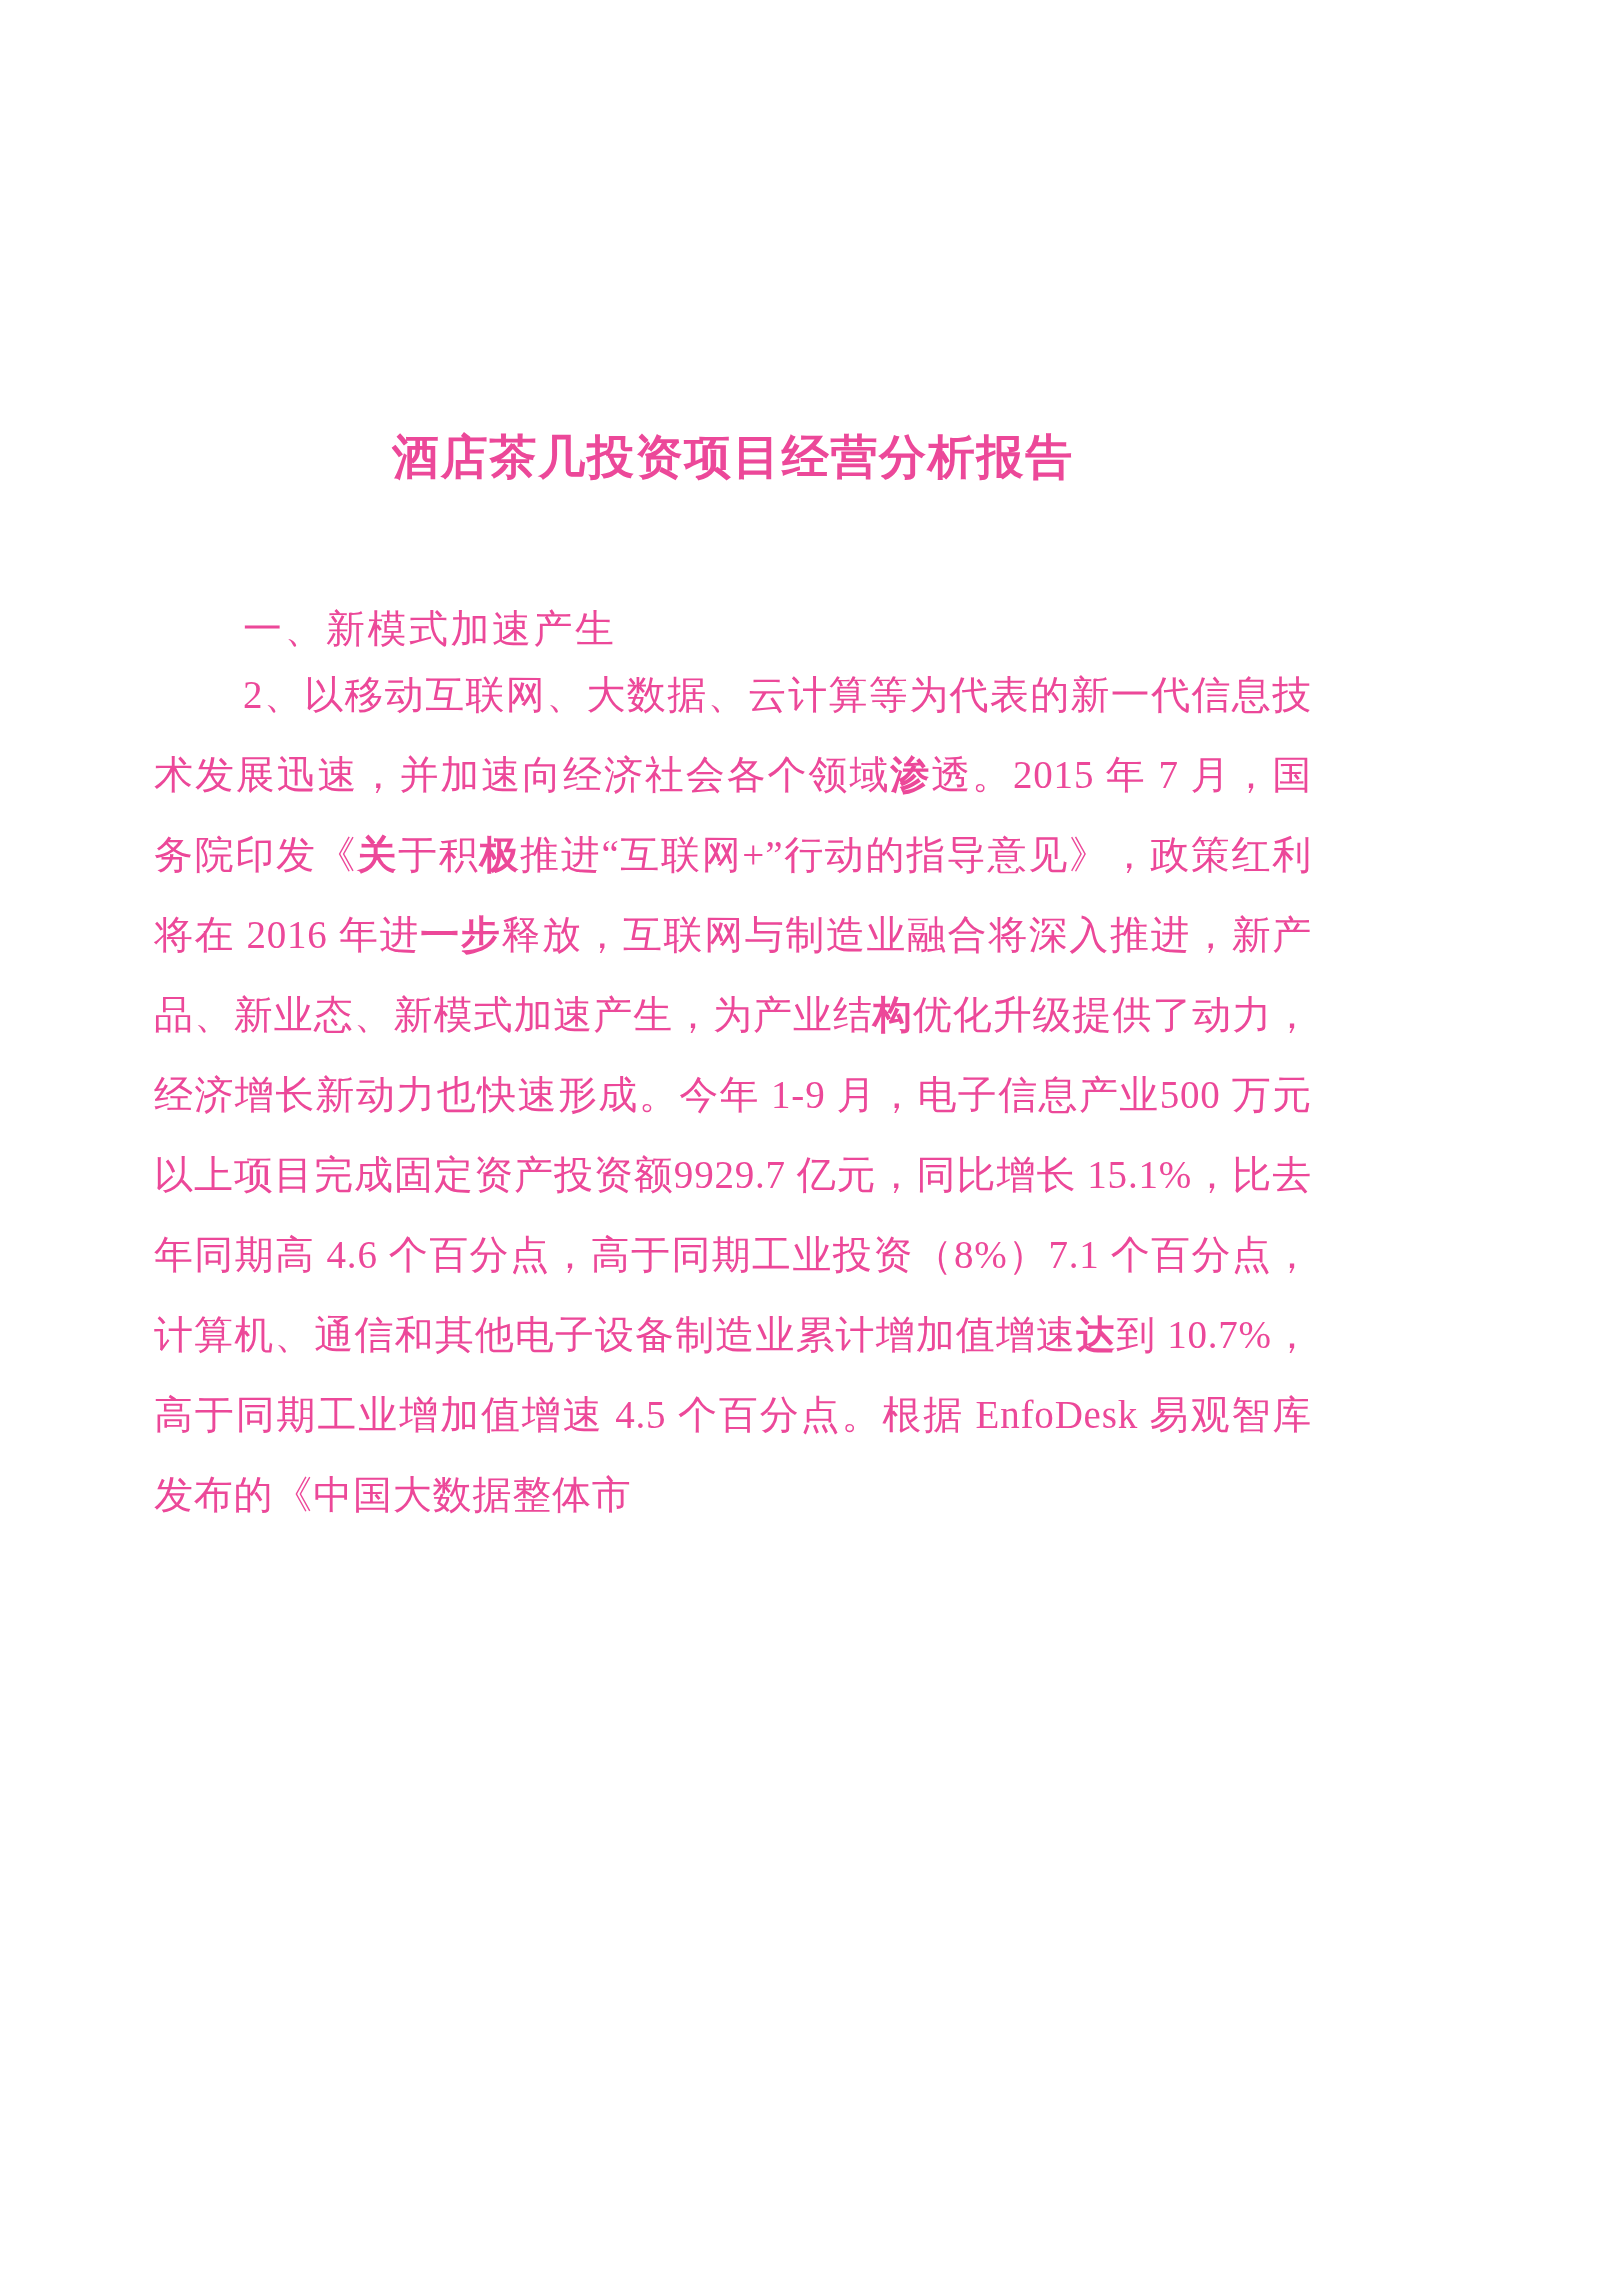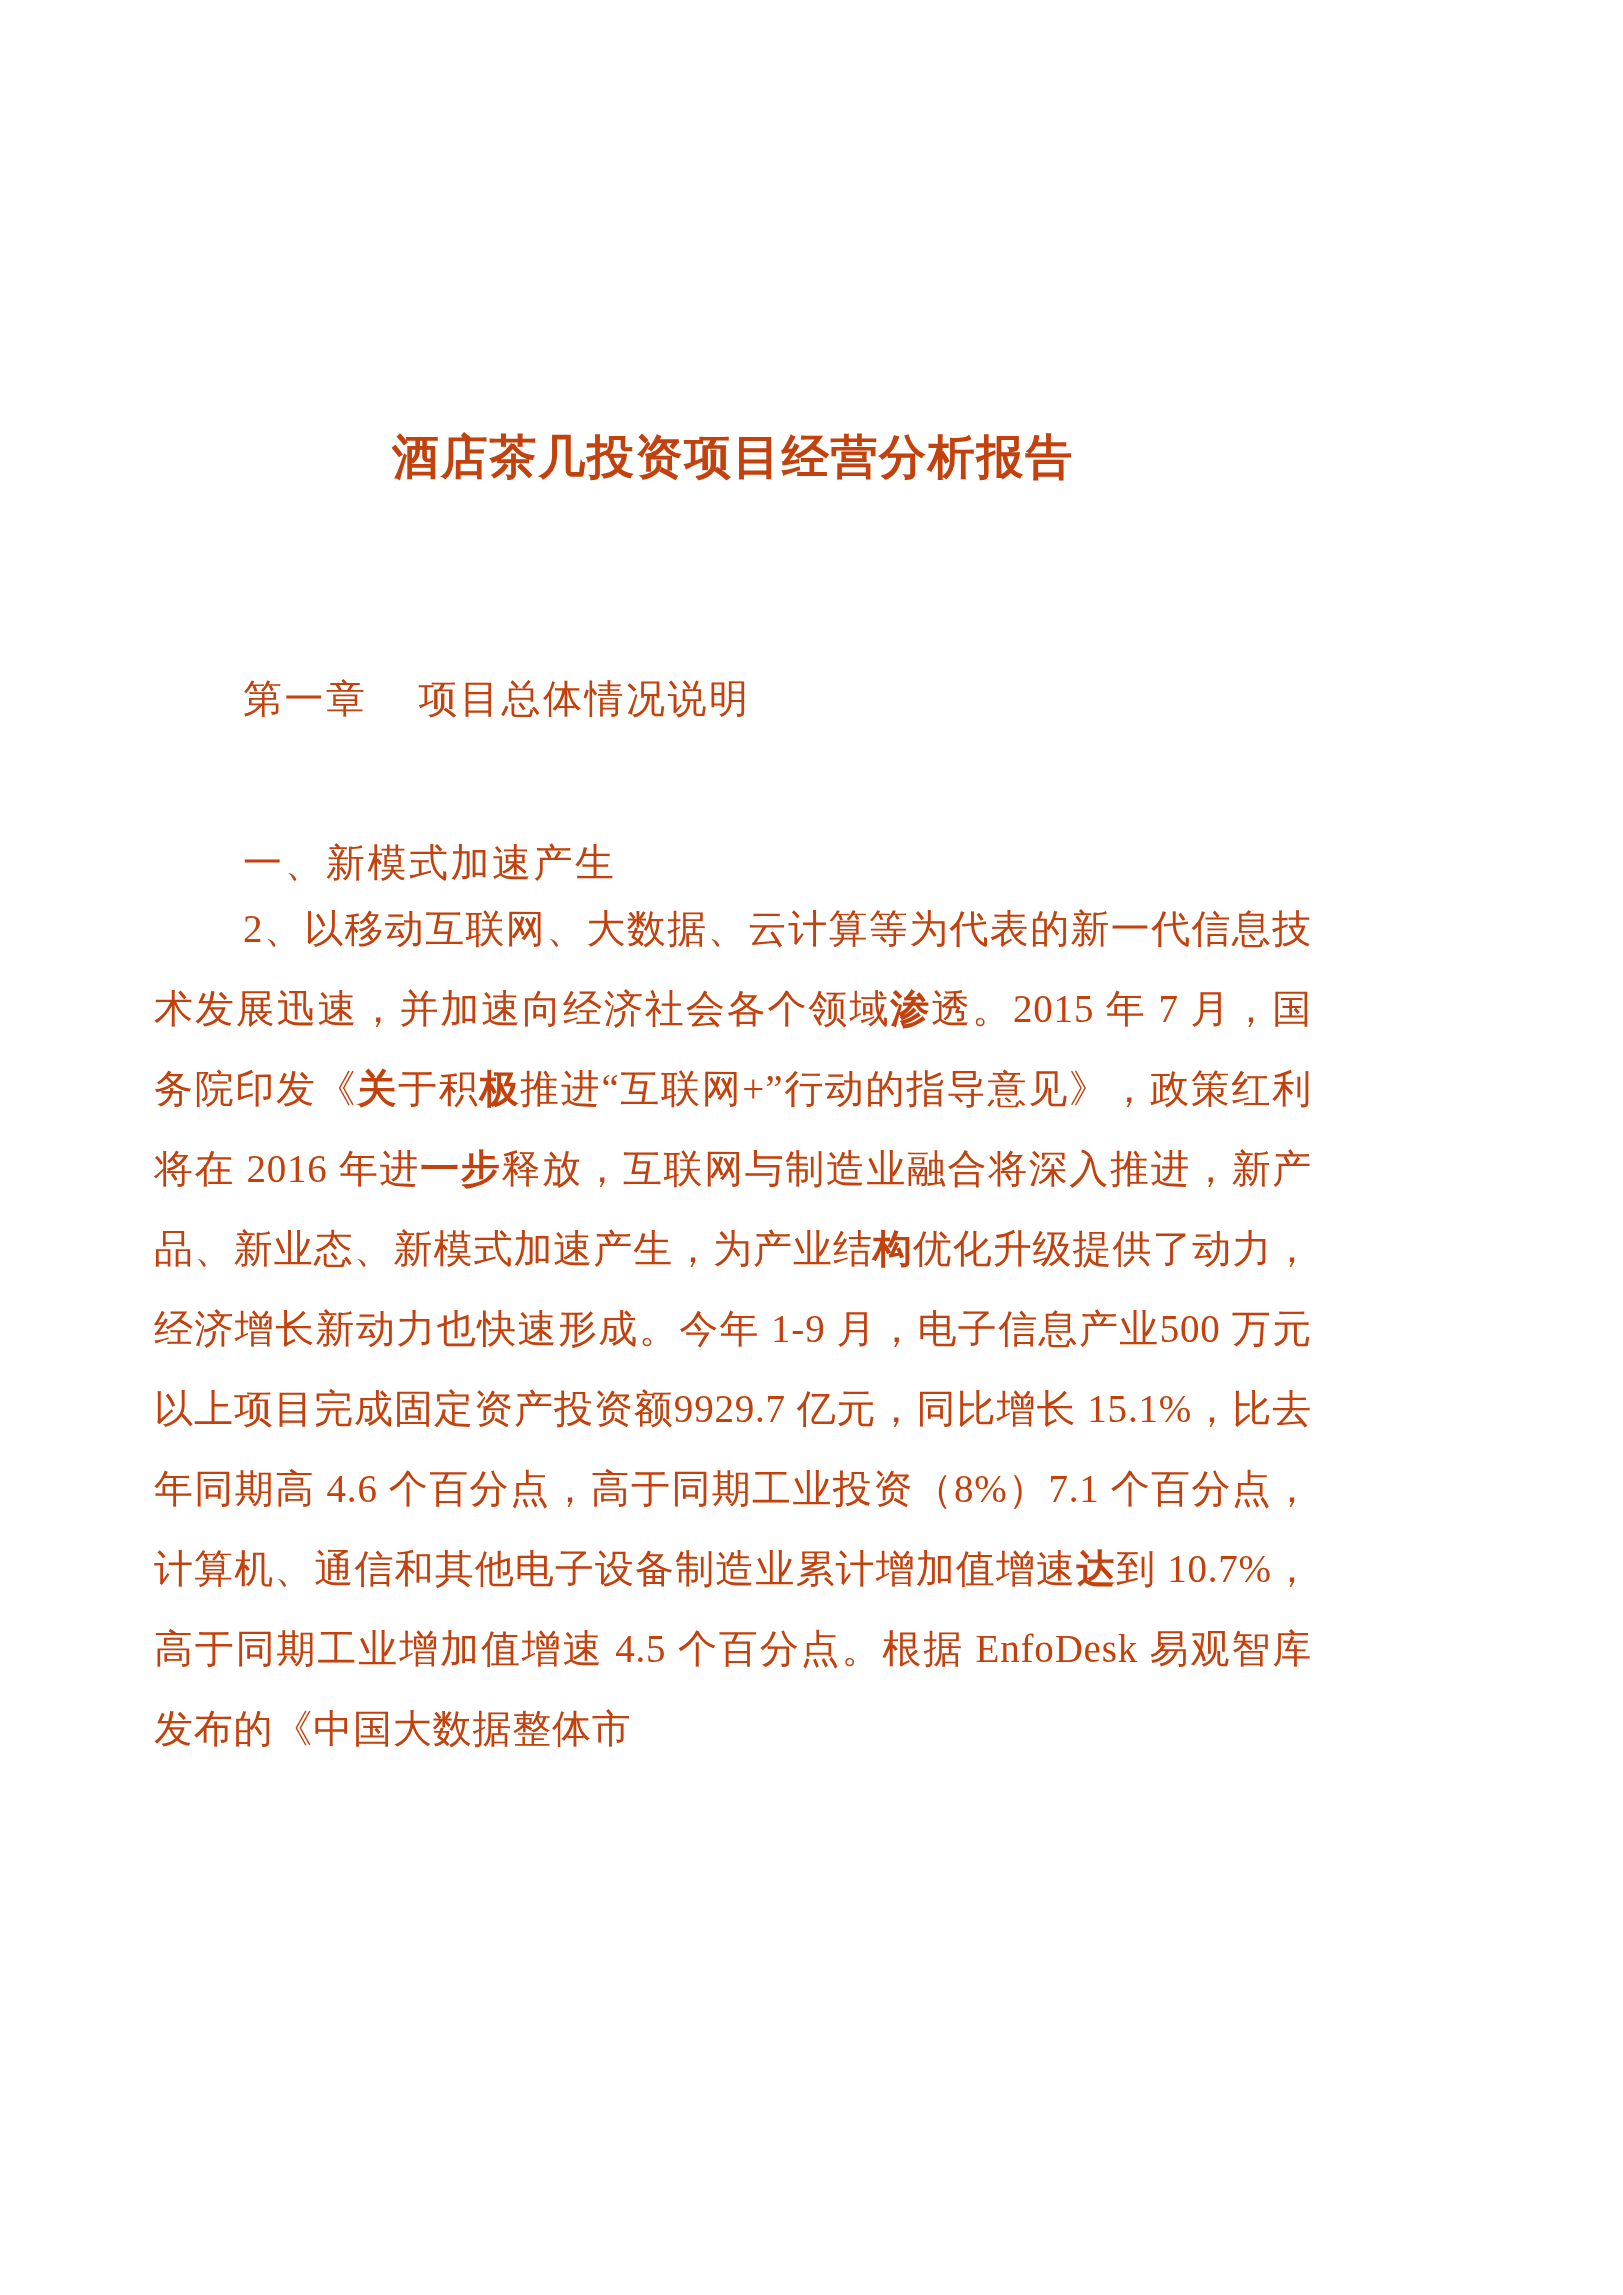--- a/index.html
+++ b/index.html
@@ -5,21 +5,21 @@
   html, body {
     margin: 0;
     padding: 0;
     background: #ffffff;
   }
   .page {
     position: relative;
     width: 1452px;
     height: 2295px;
     background: #ffffff;
-    color: #c2410c;
+    color: #ec4899;
     font-family: "Liberation Serif", "DejaVu Serif", serif;
     box-sizing: border-box;
     padding: 423px 140px 0 154px;
     overflow: hidden;
   }
   .title {
     margin: 0;
     font-size: 47px;
     line-height: 68px;
     font-weight: bold;
@@ -60,21 +60,20 @@
     font-weight: bold;
   }
 </style>
 </head>
 <body>
 
 <div class="page">
 
   <h1 class="title">酒店茶几投资项目经营分析报告</h1>
 
-  <h2 class="chapter"><span>第一章</span><span class="chapter-title">项目总体情况说明</span></h2>
 
   <h3 class="section">一、新模式加速产生</h3>
 
 
   <p class="body-para"><span>2、以移动互联网、大数据、云计算等为代表的新一代信息技术发展迅速，并加速向经济社会各个领域</span><span class="b">渗</span><span>透。2015 年 7 月，国务院印发《</span><span class="b">关</span><span>于积</span><span class="b">极</span><span>推进“互联网+”行动的指导意见》，政策红利将在 2016 年进</span><span class="b">一步</span><span>释放，互联网与制造业融合将深入推进，新产品、新业态、新模式加速产生，为产业结</span><span class="b">构</span><span>优化升级提供了动力，经济增长新动力也快速形成。今年 1-9 月，电子信息产业500 万元以上项目完成固定资产投资额9929.7 亿元，同比增长 15.1%，比去年同期高 4.6 个百分点，高于同期工业投资（8%）7.1 个百分点，计算机、通信和其他电子设备制造业累计增加值增速</span><span class="b">达</span><span>到 10.7%，高于同期工业增加值增速 4.5 个百分点。根据 EnfoDesk 易观智库发布的《中国大数据整体市</span></p>
 
 </div>
 
 
 </body></html>

